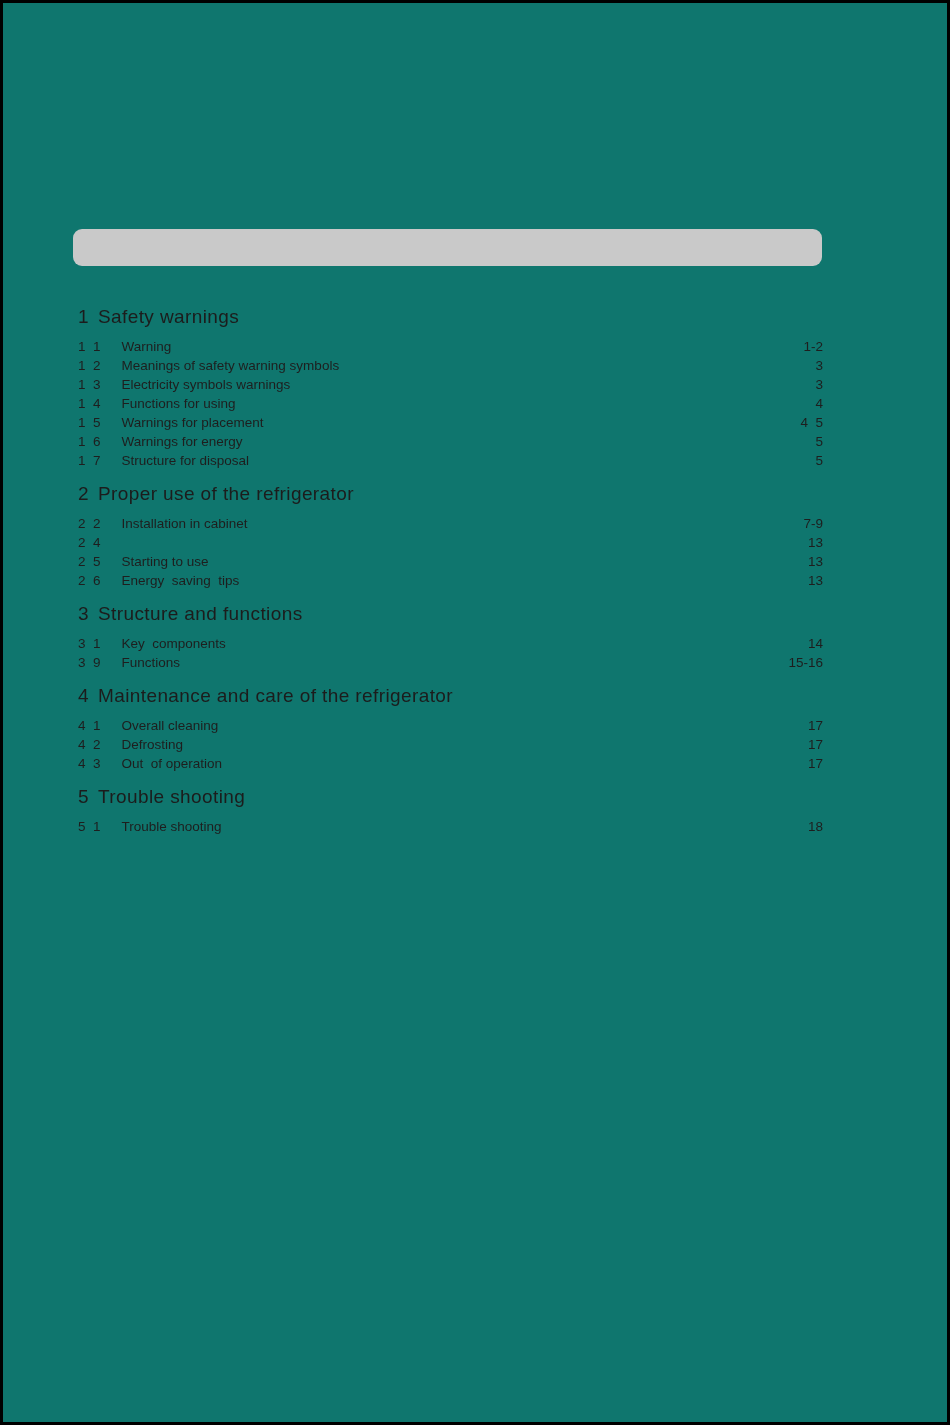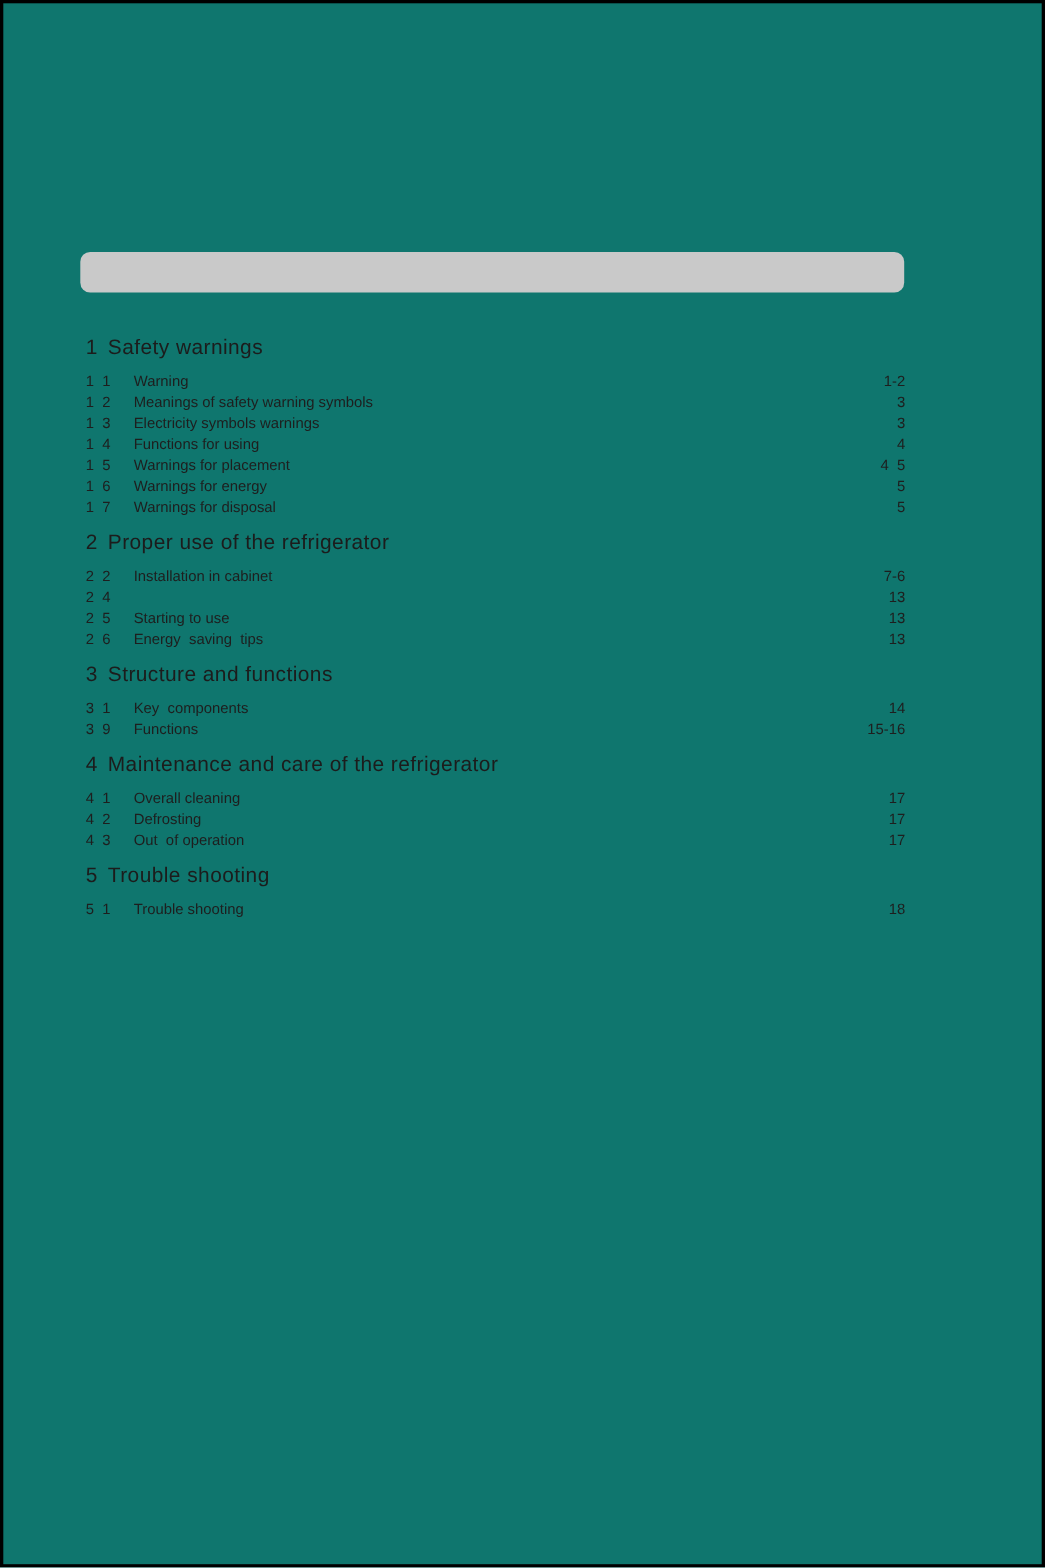--- a/index.html
+++ b/index.html
@@ -96,27 +96,27 @@
       </div>
       <div class="toc-row">
         <span class="row-left"><span class="row-num">1  5</span><span class="row-label">Warnings for placement</span></span>
         <span class="row-page">4  5</span>
       </div>
       <div class="toc-row">
         <span class="row-left"><span class="row-num">1  6</span><span class="row-label">Warnings for energy</span></span>
         <span class="row-page">5</span>
       </div>
       <div class="toc-row">
-        <span class="row-left"><span class="row-num">1  7</span><span class="row-label">Warnings for disposal</span></span>
+        <span class="row-left"><span class="row-num">1  7</span><span class="row-label">Structure for disposal</span></span>
         <span class="row-page">5</span>
       </div>
       <div class="section-heading"><span class="sec-num">2</span><span class="sec-title">Proper use of the refrigerator</span></div>
       <div class="toc-row">
         <span class="row-left"><span class="row-num">2  2</span><span class="row-label">Installation in cabinet</span></span>
-        <span class="row-page">7-6</span>
+        <span class="row-page">7-9</span>
       </div>
       <div class="toc-row">
         <span class="row-left"><span class="row-num">2  4</span><span class="row-label"></span></span>
         <span class="row-page">13</span>
       </div>
       <div class="toc-row">
         <span class="row-left"><span class="row-num">2  5</span><span class="row-label">Starting to use</span></span>
         <span class="row-page">13</span>
       </div>
       <div class="toc-row">

